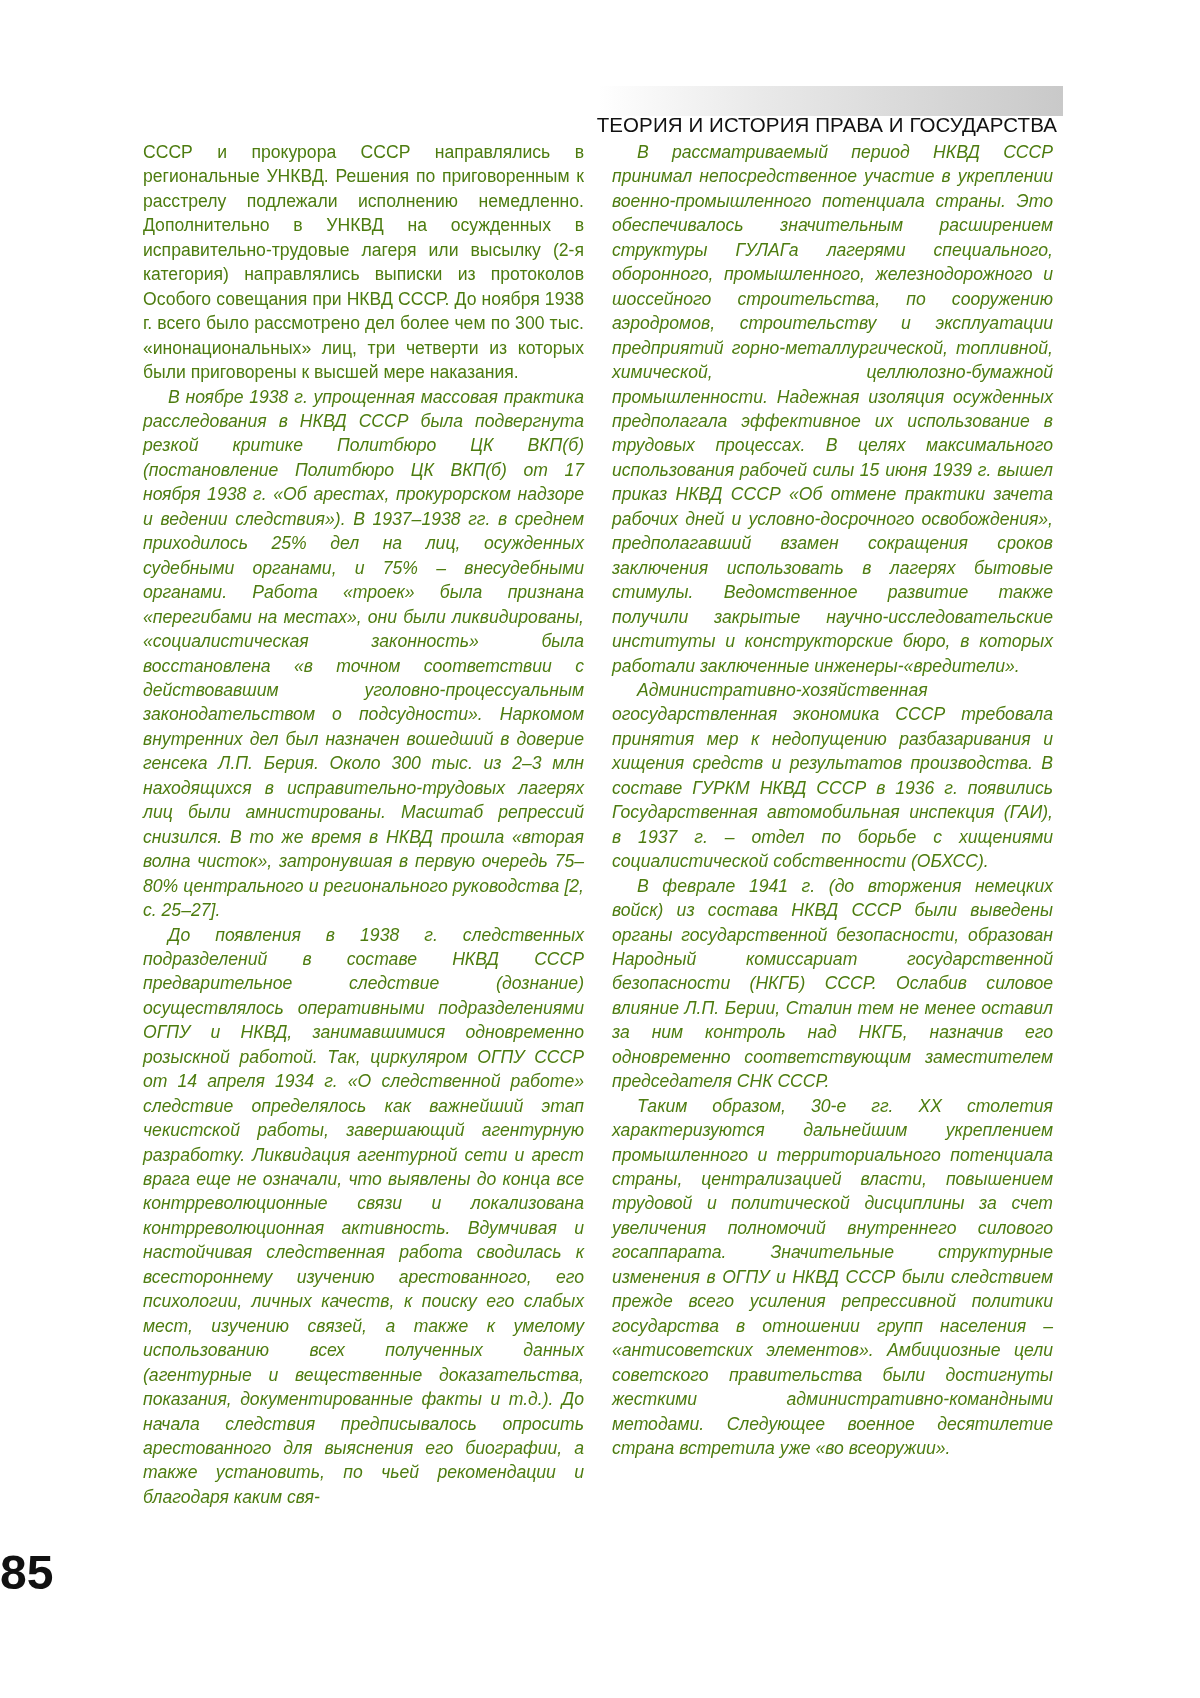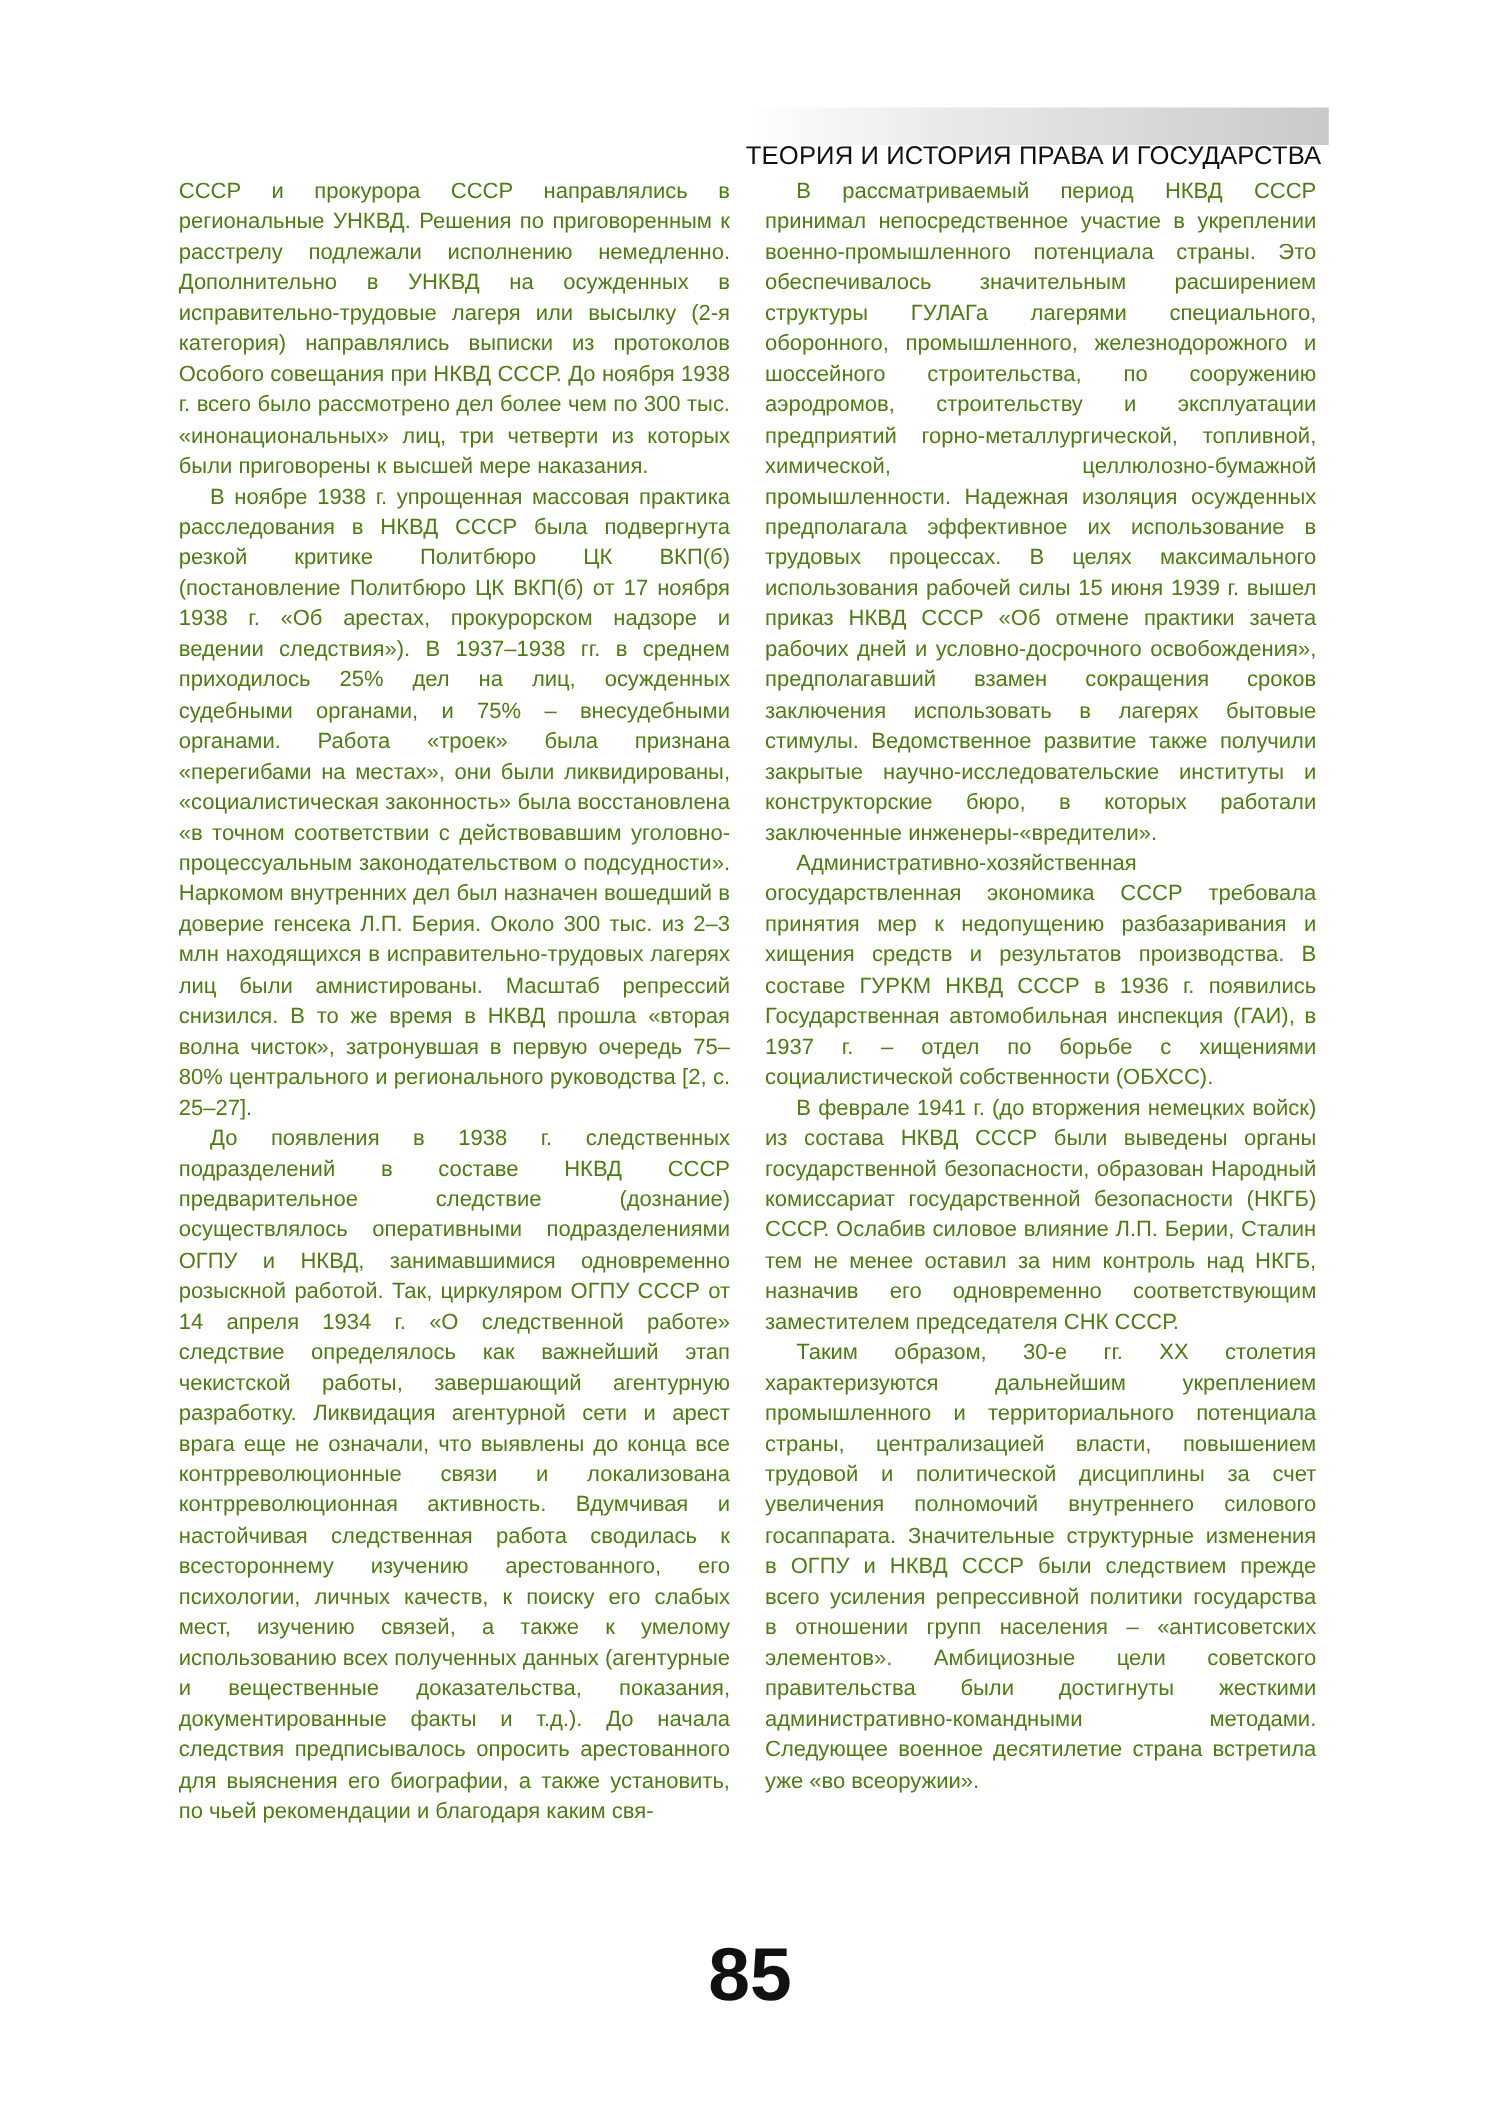--- a/index.html
+++ b/index.html
@@ -14,24 +14,24 @@
     letter-spacing: 0.1px; white-space: nowrap; margin-top: 24px;
   }
   .col {
     position: absolute; top: 140px; width: 441px;
     font-family: "Liberation Sans", sans-serif; font-size: 17.6px; line-height: 24.45px;
     color: #4d7c0f; text-align: justify; hyphens: manual;
   }
   .col-left { left: 143px; }
   .col-right { left: 612px; }
   .col p { margin: 0; text-indent: 0; }
-  .col p.indent { text-indent: 25px; }
+  .col p.indent { text-indent: 25px; font-style: italic; }
   .page-number {
-    position: absolute; left: 0; width: 1200px; top: 1545px; text-align: center;
-    font-family: "Liberation Sans", sans-serif; font-weight: bold; font-size: 60px; color: #111;
+    position: absolute; left: 0; width: 1200px; top: 1545px; 
+    font-family: "Liberation Sans", sans-serif; font-weight: bold; font-size: 48px; color: #111;
   }
 </style>
 </head>
 <body>
 
 <div class="header-band">
   <span class="header-title">ТЕОРИЯ И ИСТОРИЯ ПРАВА И ГОСУДАРСТВА</span>
 </div>
 
 <div class="col col-left">

